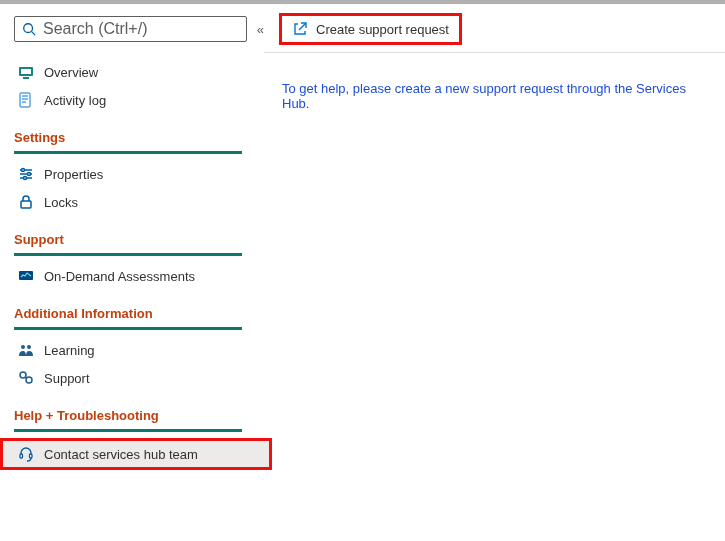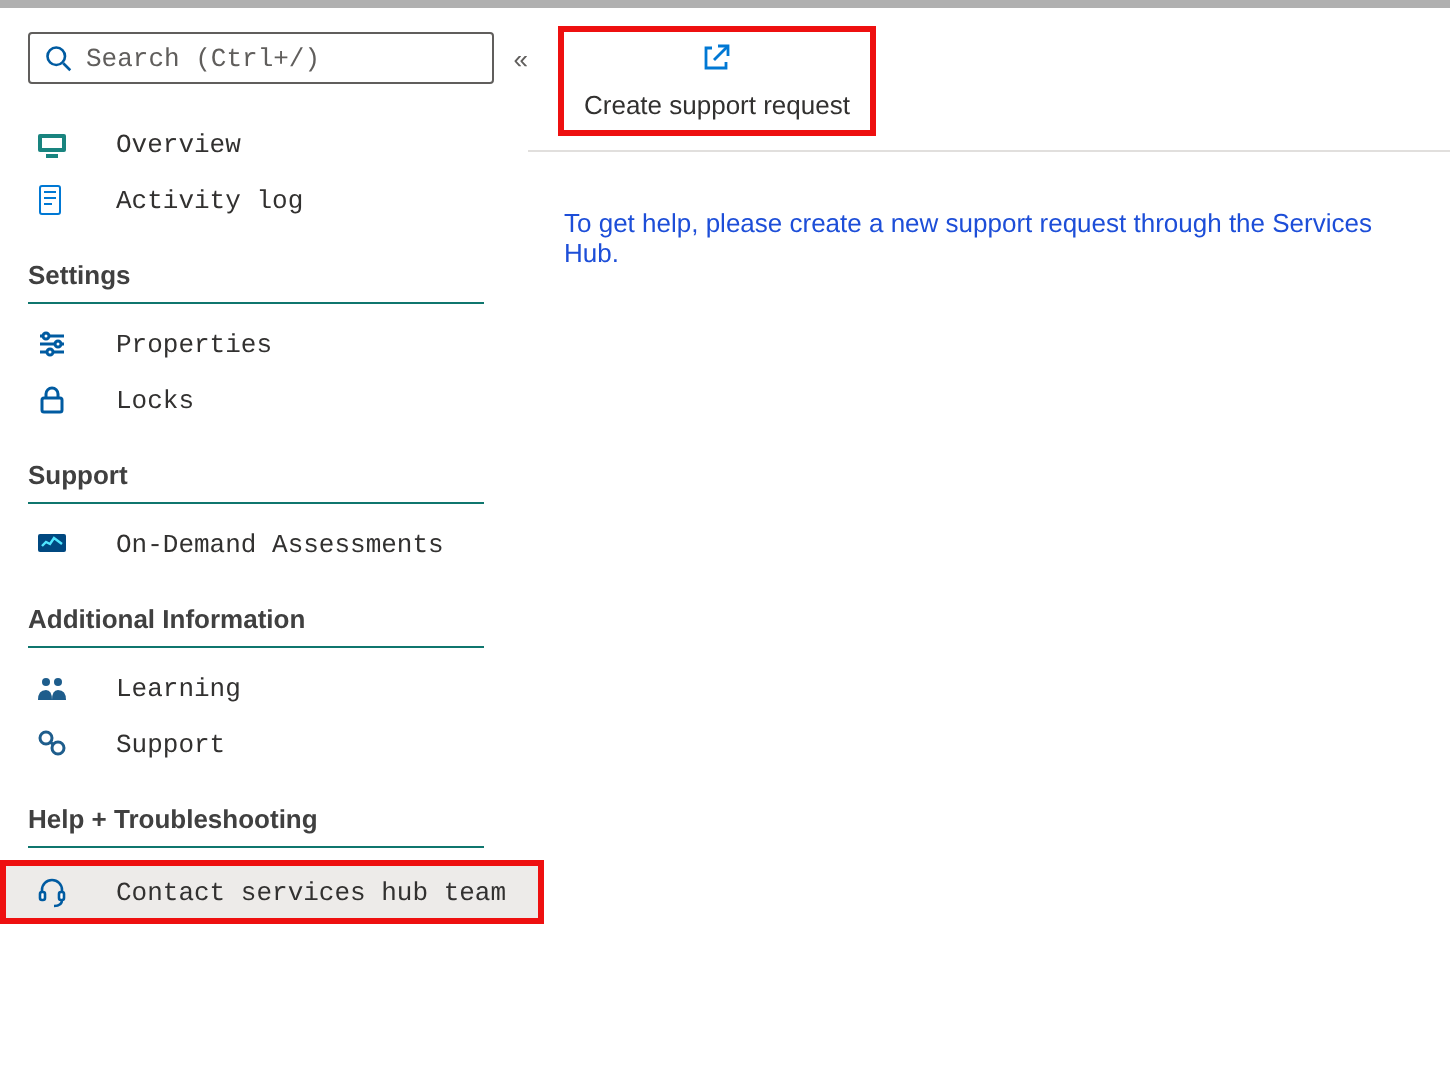--- a/index.html
+++ b/index.html
@@ -41,66 +41,64 @@
       height: 26px;
       display: flex;
       align-items: center;
       padding: 0 6px;
       gap: 6px;
       border-radius: 2px;
     }
     .search-box input {
       border: none;
       outline: none;
-      font-size: 13px;
+      font-size: 16px;
       width: 100%;
       color: #ef4444;
-      font-family: Liberation Mono, monospace;
     }
     .search-box input::placeholder {
       color: #605e5c;
     }
     .collapse-icon {
       color: #605e5c;
       font-size: 13px;
       cursor: pointer;
     }
     .nav-item {
       display: flex;
       align-items: center;
-      gap: 24px;
+      gap: 10px;
       padding: 6px 4px;
       cursor: pointer;
       color: #323130;
       font-size: 13px;
-      font-family: Liberation Mono, monospace;
     }
     .nav-item.selected {
       background: #edebe9;
       margin-left: -14px;
       padding-left: 18px;
       margin-right: -8px;
       align-items: center;
     }
     .nav-icon {
       width: 16px;
       height: 16px;
       display: inline-flex;
       align-items: center;
       justify-content: center;
       flex-shrink: 0;
     }
     .section-header {
       font-size: 13px;
       font-weight: 600;
-      color: #404040;
+      color: #c2410c;
       margin-top: 16px;
       margin-bottom: 6px;
       padding-bottom: 6px;
-      border-bottom: 1px solid #0f766e;
+      border-bottom: 3px solid #0f766e;
       margin-right: 22px;
     }
     .main {
       flex: 1;
       padding: 12px 0 0 0;
     }
     .action-bar {
       display: flex;
       align-items: center;
       padding: 0 0 10px 18px;
@@ -115,21 +113,20 @@
       color: #323130;
       font-size: 13px;
     }
     .content-text {
       padding: 28px 18px;
       color: #1d4ed8;
       font-size: 13px;
     }
     .highlight-box {
       outline: 3px solid #ee1010;
-      flex-direction: column;
     }
     .highlight-box-inset {
       border: 3px solid #ee1010;
       margin-left: -3px;
       margin-right: 22px;
       padding: 5px 7px;
     }
     .highlight-box-inset.selected {
       background: #edebe9;
       margin-left: -14px;

